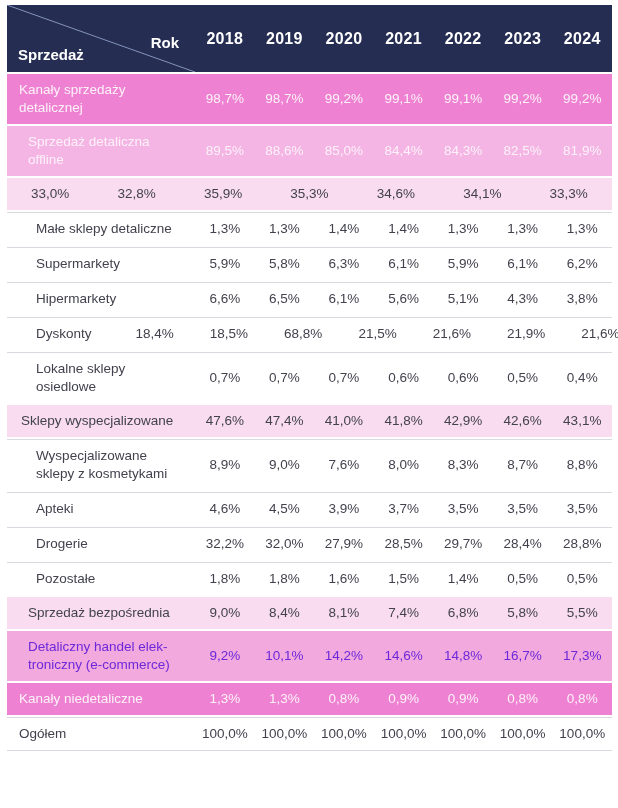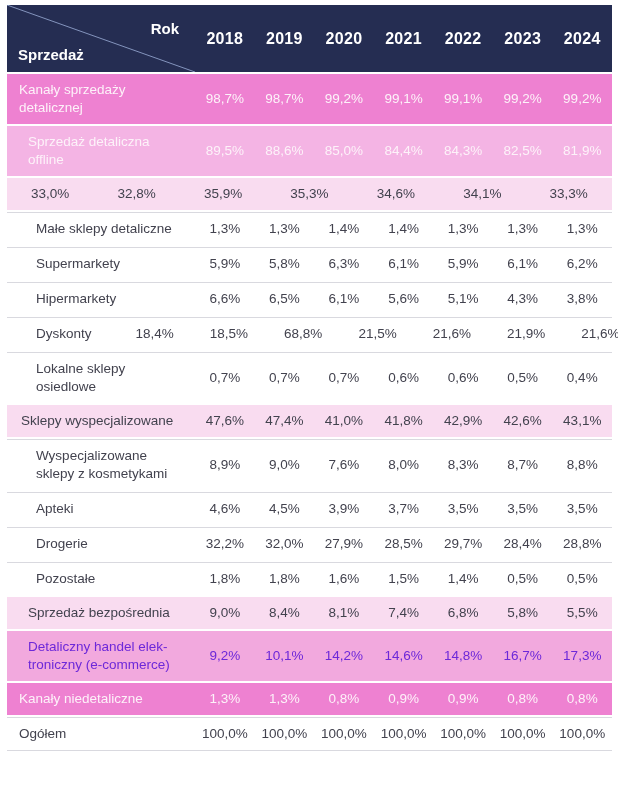--- a/index.html
+++ b/index.html
@@ -9,21 +9,21 @@
     -webkit-font-smoothing:antialiased;
   }
   .table { margin:5px 6px 0 7px; }
 
   
   .thead { display:flex; height:67px; background:#252d52; }
   .corner { width:188px; position:relative; box-sizing:border-box; }
   .corner svg { position:absolute; left:0; top:0; width:100%; height:100%; }
   .corner svg line { stroke:#8494bd; stroke-width:1; }
   .corner .rok {
-    position:absolute; top:15px; right:16px;
+    position:absolute; top:29px; right:16px;
     color:#ffffff; font-weight:700; font-size:15px;
   }
   .corner .sprzedaz {
     position:absolute; bottom:9px; left:11px;
     color:#ffffff; font-weight:700; font-size:15px;
   }
   .ycell {
     flex:1; display:flex; align-items:center; justify-content:center;
     color:#ffffff; font-weight:700; font-size:16px; letter-spacing:0.3px;
   }

